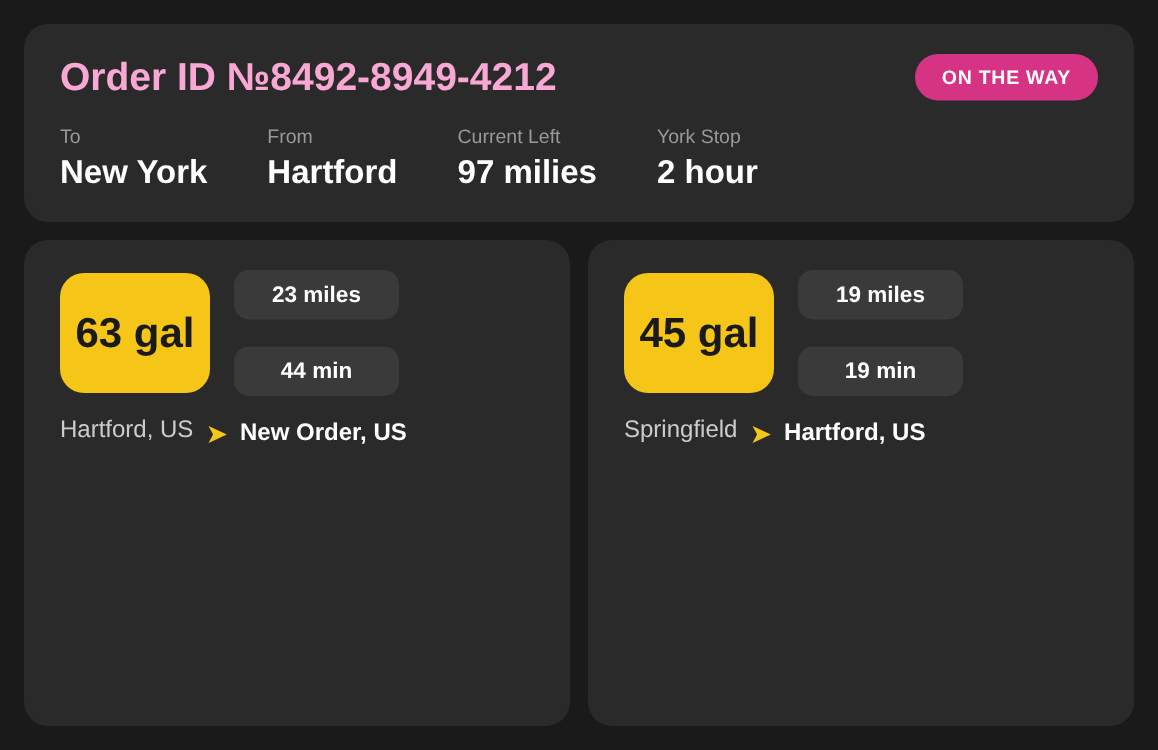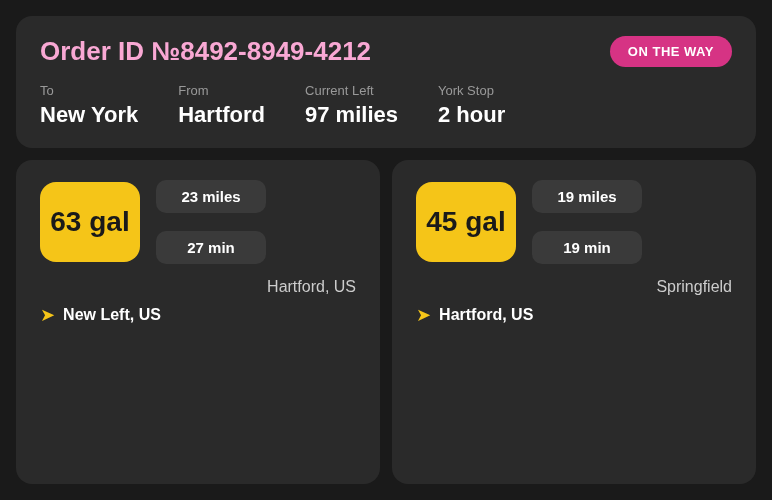--- a/index.html
+++ b/index.html
@@ -124,21 +124,21 @@
       padding: 8px 20px;
       font-size: 15px;
       font-weight: 600;
       color: #ffffff;
       text-align: center;
       min-width: 110px;
     }
 
     .card-bottom {
       display: flex;
-      flex-direction: column;
+      flex-direction: row;
       gap: 8px;
       text-align: right;
     }
 
     .location-from {
       font-size: 16px;
       font-weight: 500;
       color: #cccccc;
     }
 
@@ -189,28 +189,28 @@
 
 <div class="bottom-row">
 
   <div class="delivery-card">
     <div class="card-top-section">
       <div class="fuel-badge">
         <span class="fuel-value">63 gal</span>
       </div>
       <div class="stats-column">
         <div class="stat-pill">23 miles</div>
-        <div class="stat-pill">27 min</div>
+        <div class="stat-pill">44 min</div>
       </div>
     </div>
     <div class="card-bottom">
       <span class="location-from">Hartford, US</span>
       <div class="location-to-row">
         <span class="arrow-icon">➤</span>
-        <span class="location-to">New Left, US</span>
+        <span class="location-to">New Order, US</span>
       </div>
     </div>
   </div>
 
   <div class="delivery-card">
     <div class="card-top-section">
       <div class="fuel-badge">
         <span class="fuel-value">45 gal</span>
       </div>
       <div class="stats-column">

